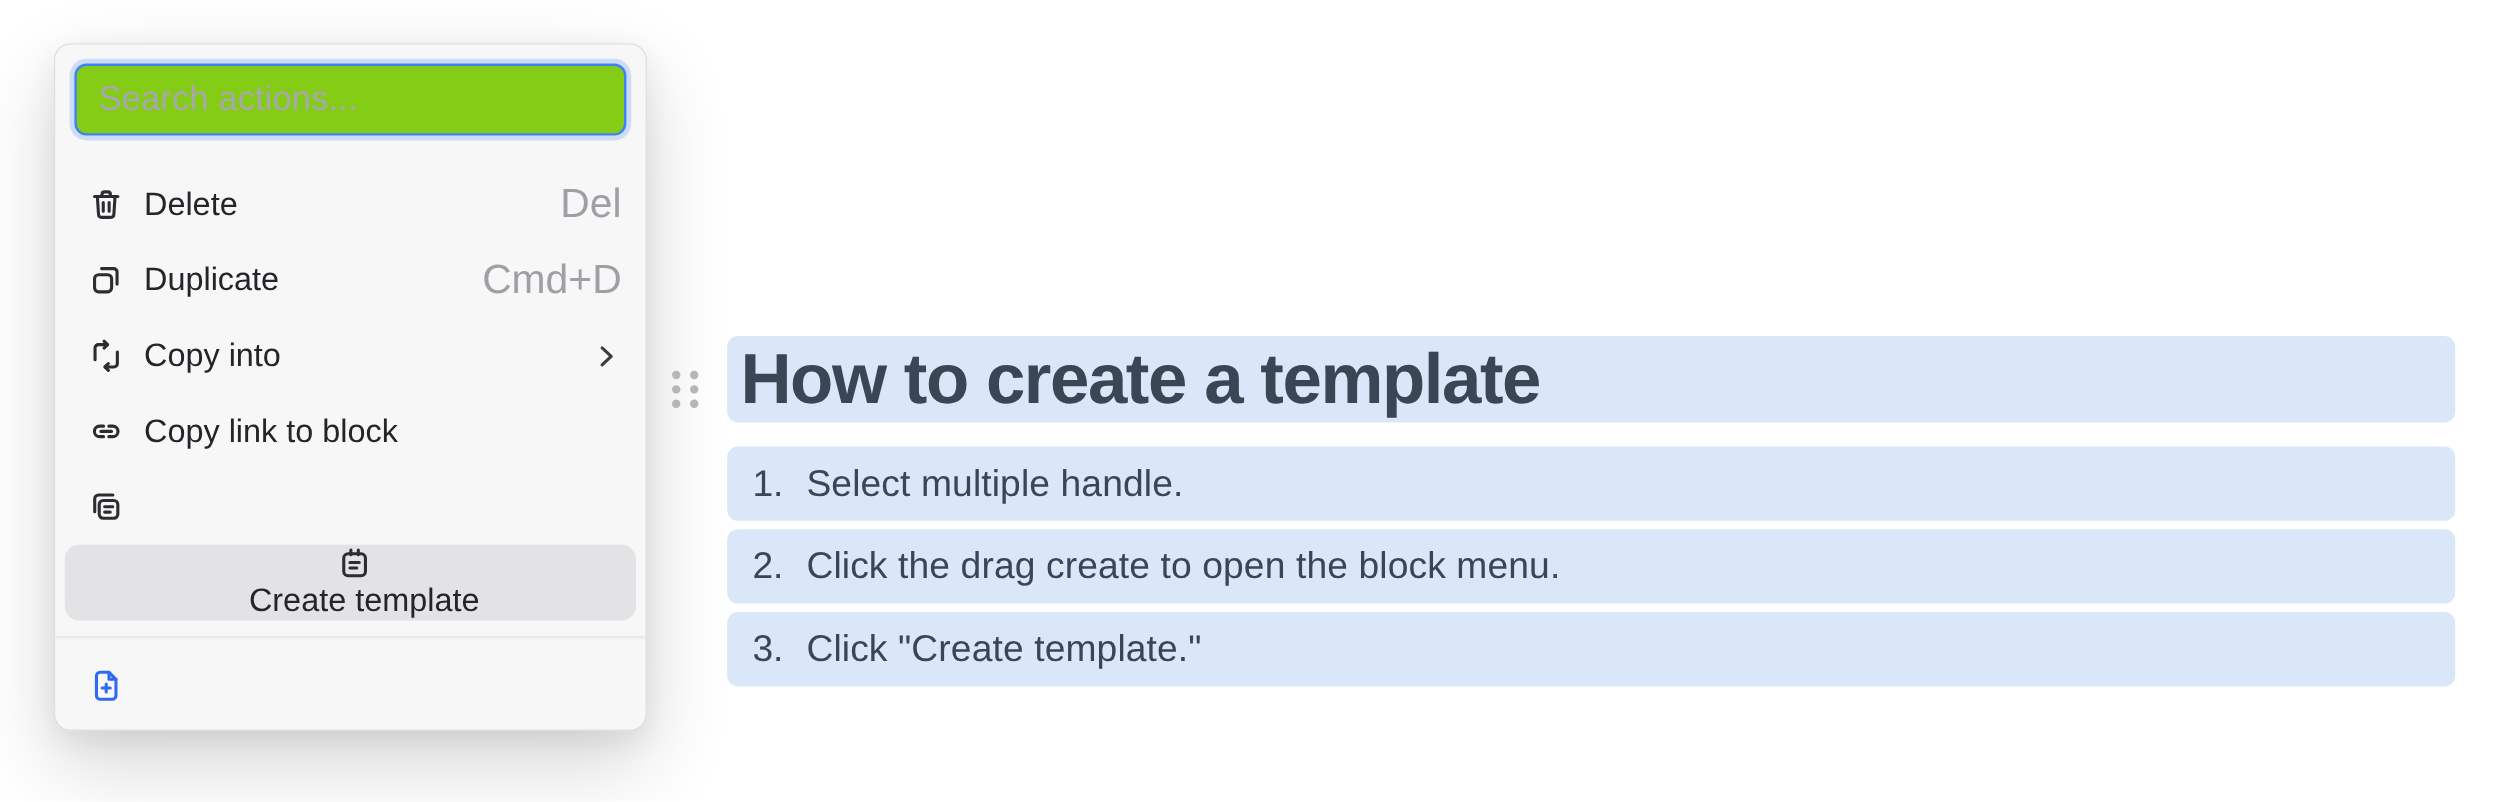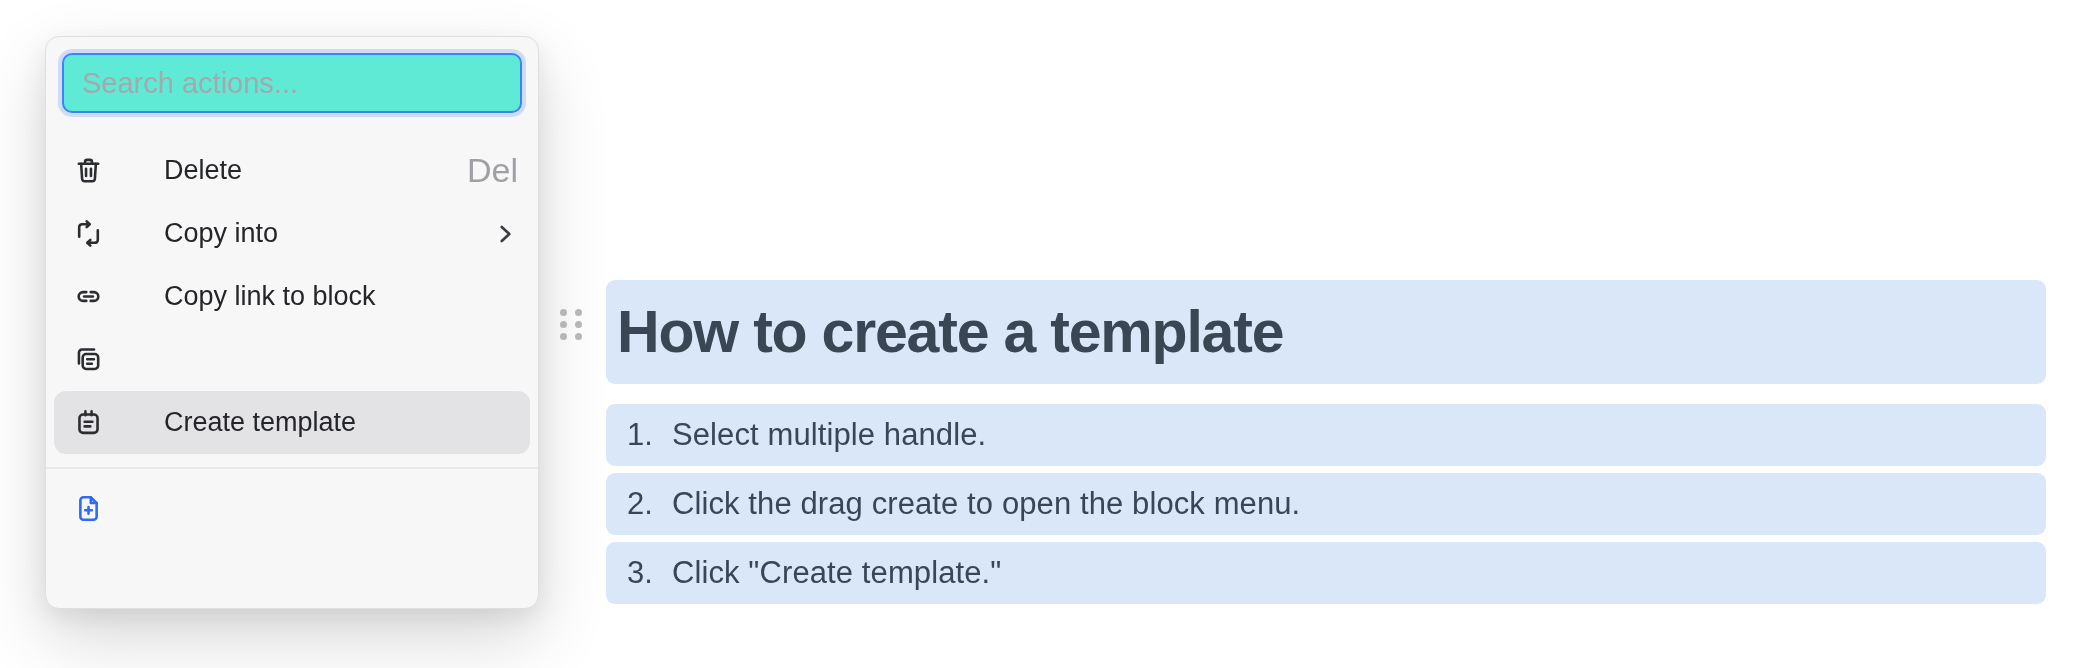--- a/index.html
+++ b/index.html
@@ -31,37 +31,37 @@
     border:1px solid var(--border);
     border-radius:14px;
     box-shadow:0 28px 70px rgba(0,0,0,.16),0 8px 24px rgba(0,0,0,.07);
     padding:16px 16px 0 16px;
   }
   .search-input{
     width:100%;height:60px;
     border:2.5px solid var(--focus_ring);
     border-radius:10px;
     box-shadow:0 0 0 4px rgba(62,130,247,.22);
-    background:#5eead4;
+    background:#84cc16;
     font-family:inherit;
     font-size:29px;color:#333;
     padding:0 18px;outline:none;
   }
   .search-input::placeholder{color:var(--placeholder);}
   .menu-list{margin-top:26px;}
   .menu-item{
     display:flex;align-items:center;
     height:63px;
     margin:0 -8px;
     padding:0 12px 0 19px;
     border-radius:12px;
     background:transparent;border:none;width:calc(100% + 16px);
-    font-family:inherit;text-align:left;cursor:default;gap:44px;
-  }
-  .menu-item.highlighted{background:var(--row_highlight);}
+    font-family:inherit;text-align:left;cursor:default;
+  }
+  .menu-item.highlighted{background:var(--row_highlight);flex-direction:column;}
   .mi-icon{width:31px;height:31px;flex:0 0 31px;display:flex;align-items:center;justify-content:center;}
   .mi-icon svg{width:31px;height:31px;stroke:#2B2D30;stroke-width:2;fill:none;stroke-linecap:round;stroke-linejoin:round;}
   .mi-icon.accent svg{stroke:var(--accent);}
   .mi-label{margin-left:16px;font-size:27px;color:var(--menu_text);}
   .mi-shortcut{margin-left:auto;font-size:34px;color:var(--muted);}
   .mi-chevron{margin-left:auto;display:flex;align-items:center;}
   .mi-chevron svg{width:26px;height:26px;stroke:#3A3C40;stroke-width:2.4;fill:none;stroke-linecap:round;stroke-linejoin:round;}
   .menu-separator{
     border:none;border-top:2px solid var(--separator);
     margin:13px -16px 8px -16px;
@@ -72,21 +72,21 @@
     display:grid;grid-template-columns:7px 7px;
     gap:5px 8px;cursor:grab;
   }
   .drag-handle i{width:7px;height:7px;border-radius:50%;background:var(--dot);}
   .doc{position:absolute;left:606px;top:280px;width:1440px;}
   .block{
     background:var(--selection);
     border-radius:9px;
   }
   .block.heading{
-    height:104px;margin-bottom:20px;
+    height:72px;margin-bottom:20px;
     display:flex;align-items:center;
     padding-left:11px;
   }
   .block.heading h1{
     font-size:59px;font-weight:bold;color:var(--text_dark);
     letter-spacing:-1.2px;line-height:1;
   }
   .block.list-item{
     height:62px;margin-bottom:7px;
     display:flex;align-items:center;
@@ -109,20 +109,30 @@
           <path d="M4.5 6.8h15"></path>
           <path d="M9.3 6.8V5.4A1.6 1.6 0 0 1 10.9 3.8h2.2a1.6 1.6 0 0 1 1.6 1.6v1.4"></path>
           <path d="M6.3 6.8l.75 11.6a2 2 0 0 0 2 1.87h5.9a2 2 0 0 0 2-1.87L17.7 6.8"></path>
           <path d="M10.1 10.7v5.6M13.9 10.7v5.6"></path>
         </svg>
       </span>
       <span class="mi-label">Delete</span>
       <span class="mi-shortcut">Del</span>
     </button>
 
+    <button class="menu-item">
+      <span class="mi-icon">
+        <svg viewBox="0 0 24 24">
+          <rect x="4.5" y="8.5" width="11" height="11" rx="2.6"></rect>
+          <path d="M9 4.5h7.9a2.1 2.1 0 0 1 2.1 2.1V14.5"></path>
+        </svg>
+      </span>
+      <span class="mi-label">Duplicate</span>
+      <span class="mi-shortcut">Cmd+D</span>
+    </button>
 
     <button class="menu-item">
       <span class="mi-icon">
         <svg viewBox="0 0 24 24">
           <path d="M4.8 14.5V7a2.2 2.2 0 0 1 2.2-2.2h5.6"></path>
           <path d="M10.6 2.6 12.9 4.8 10.6 7"></path>
           <path d="M19.2 9.5V17a2.2 2.2 0 0 1-2.2 2.2h-5.6"></path>
           <path d="M13.4 21.4 11.1 19.2 13.4 17"></path>
         </svg>
       </span>

